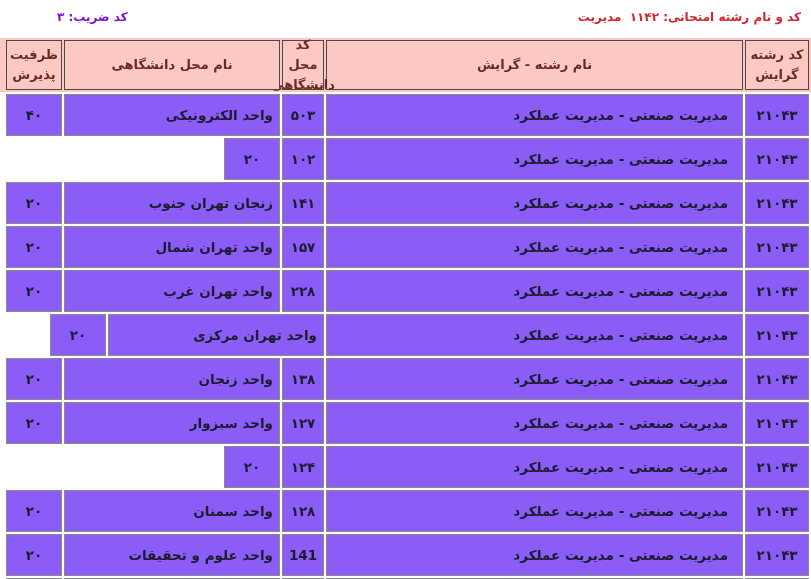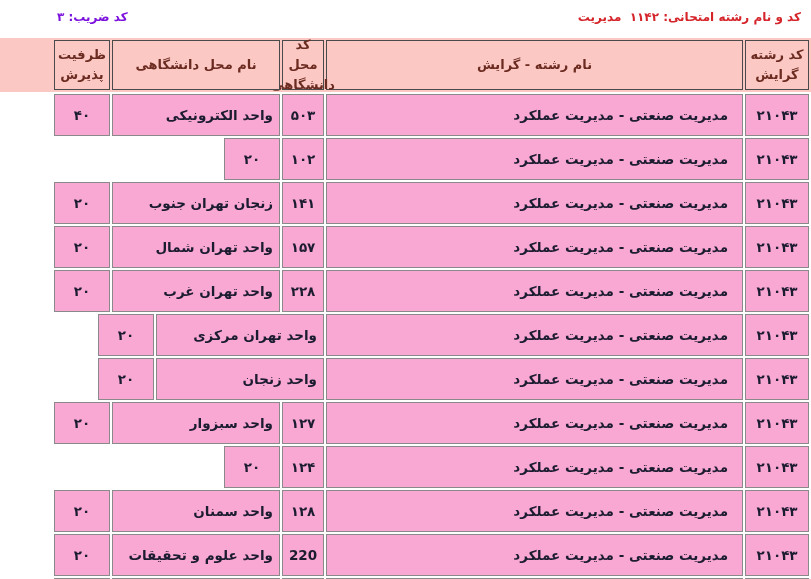--- a/index.html
+++ b/index.html
@@ -54,33 +54,33 @@
   }
   .tbody {
     display:flex;
     flex-direction:column;
     gap:2px;
     padding:0 2px;
     margin-top:2px;
   }
   .row { display:flex; gap:2px; }
   .cell {
-    background:#f9a8d4;
+    background:#8b5cf6;
     border:1px solid var(--body-border,#8a8a8a);
     height:42px;
     display:flex;
     align-items:center;
     color:var(--body-text,#1c1c30);
     font-size:13.5px;
   }
   
   .c-major-code { width:64px;  justify-content:center; }
   .c-major-name { width:417px; justify-content:flex-start; padding-right:14px; }
   .c-unit-code  { width:42px;  justify-content:center; }
-  .c-unit-name  { width:168px; justify-content:flex-start; padding-right:6px; }
+  .c-unit-name  { width:216px; justify-content:flex-start; padding-right:6px; }
   .c-capacity   { width:56px;  justify-content:center;align-items:center; }
   .hcell.c-major-name, .hcell.c-unit-name { justify-content:center; padding-right:0; }
   
   .partial-row { margin-top:2px; padding:0 2px; }
 </style>
 </head>
 <body>
 
 <div class="page">
 
@@ -153,20 +153,21 @@
   <div class="row">
     <div class="cell c-major-code">۲۱۰۴۳</div>
     <div class="cell c-major-name">مدیریت صنعتی - مدیریت عملکرد</div>
     <div class="cell c-unit-name">واحد تهران مرکزی</div>
     <div class="cell c-capacity">۲۰</div>
   </div>
 
   <div class="row">
     <div class="cell c-major-code">۲۱۰۴۳</div>
     <div class="cell c-major-name">مدیریت صنعتی - مدیریت عملکرد</div>
+    <div class="cell c-unit-code">۱۳۸</div>
     <div class="cell c-unit-name">واحد زنجان</div>
     <div class="cell c-capacity">۲۰</div>
   </div>
 
   <div class="row">
     <div class="cell c-major-code">۲۱۰۴۳</div>
     <div class="cell c-major-name">مدیریت صنعتی - مدیریت عملکرد</div>
     <div class="cell c-unit-code">۱۲۷</div>
     <div class="cell c-unit-name">واحد سبزوار</div>
     <div class="cell c-capacity">۲۰</div>
@@ -183,21 +184,21 @@
     <div class="cell c-major-code">۲۱۰۴۳</div>
     <div class="cell c-major-name">مدیریت صنعتی - مدیریت عملکرد</div>
     <div class="cell c-unit-code">۱۲۸</div>
     <div class="cell c-unit-name">واحد سمنان</div>
     <div class="cell c-capacity">۲۰</div>
   </div>
 
   <div class="row">
     <div class="cell c-major-code">۲۱۰۴۳</div>
     <div class="cell c-major-name">مدیریت صنعتی - مدیریت عملکرد</div>
-    <div class="cell c-unit-code">220</div>
+    <div class="cell c-unit-code">141</div>
     <div class="cell c-unit-name">واحد علوم و تحقیقات</div>
     <div class="cell c-capacity">۲۰</div>
   </div>
 </div>
 
   <div class="row partial-row">
     <div class="cell c-major-code"></div>
     <div class="cell c-major-name"></div>
     <div class="cell c-unit-code"></div>
     <div class="cell c-unit-name"></div>

